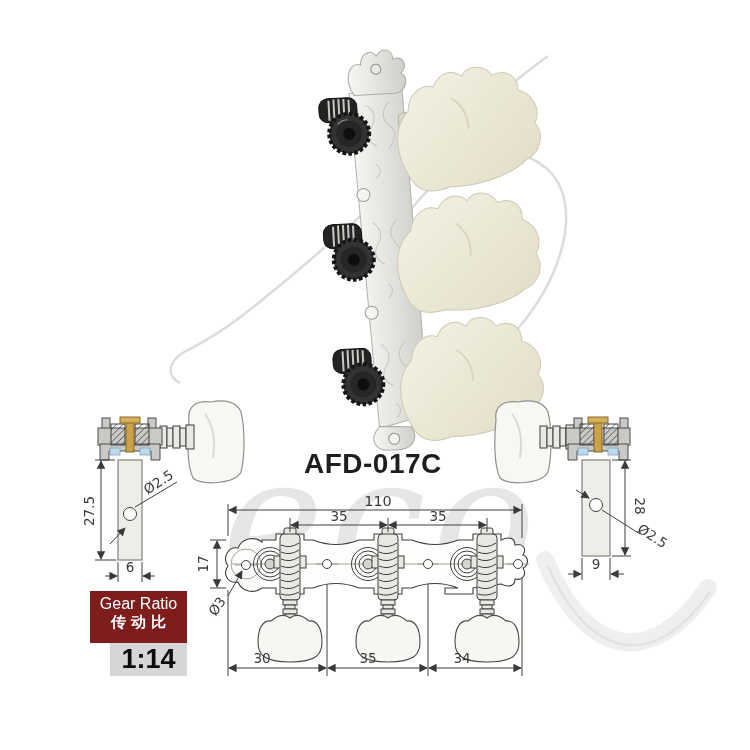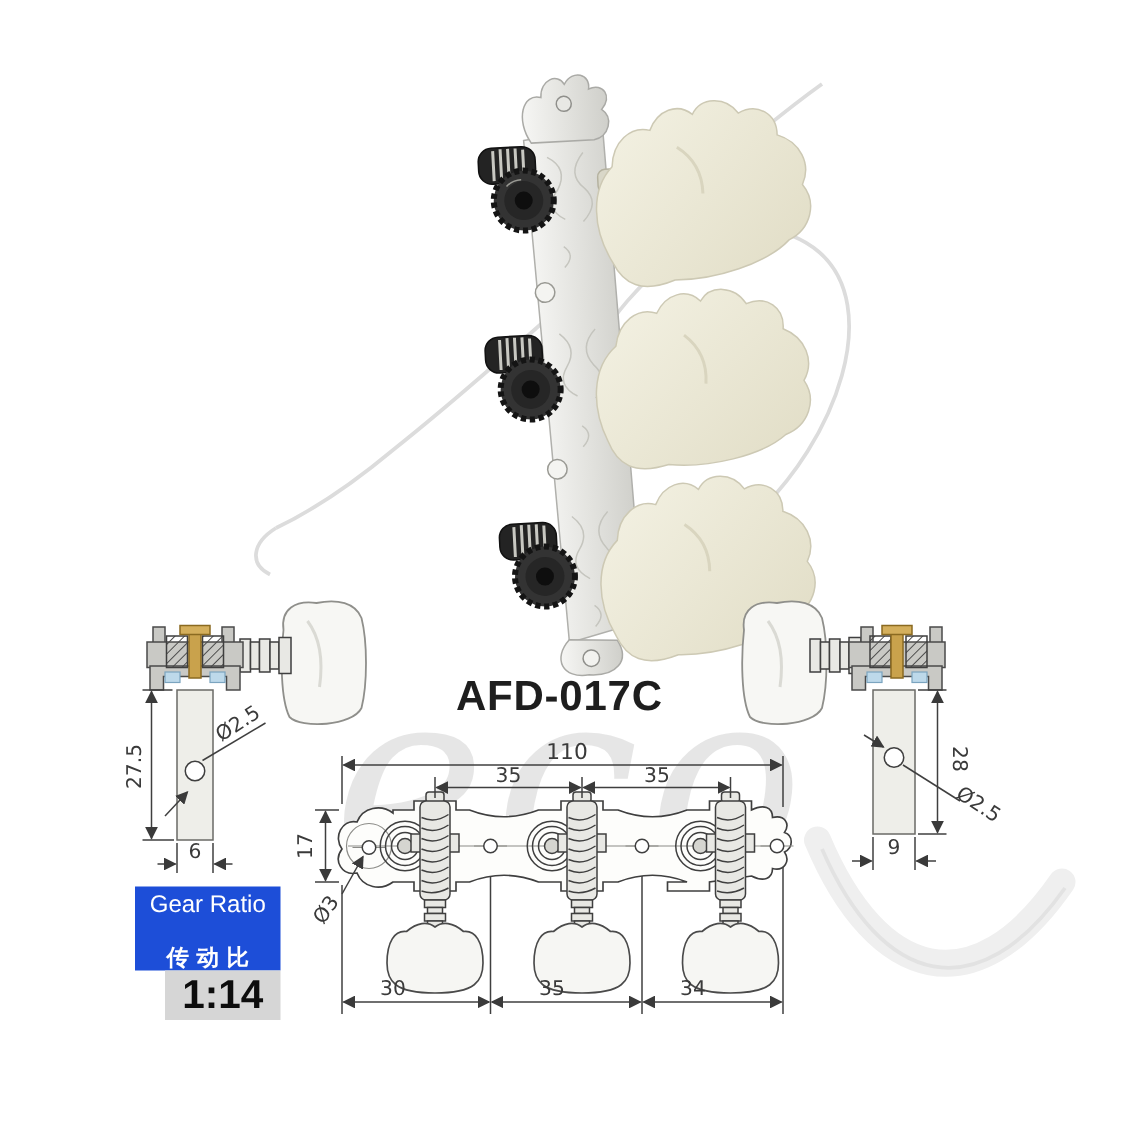--- a/index.html
+++ b/index.html
@@ -9,23 +9,23 @@
   .dim-text{font-family:"DejaVu Sans",sans-serif;font-size:13.5px;fill:#3a3a3a;}
   .dim-text-lg{font-family:"DejaVu Sans",sans-serif;font-size:14.5px;fill:#3a3a3a;}
   .ln{stroke:#3f3f3f;stroke-width:1;fill:none;}
   .thin{stroke:#8c8c88;stroke-width:.8;fill:none;}
   .df{fill:#e8e8e4;stroke:#3f3f3f;stroke-width:1;}
   .white-fill{fill:#ffffff;stroke:#3f3f3f;stroke-width:1;}
   #model-label{position:absolute;left:304px;top:448px;width:140px;
     font-family:"Liberation Sans",sans-serif;font-weight:bold;font-size:28px;
     letter-spacing:.5px;color:#1e1e1e;}
   #gear-badge{position:absolute;left:90px;top:591px;width:97px;}
-  #gear-badge .top{background:#1d4ed8;color:#ffffff;text-align:center;padding:4px 2px 0 2px;}
+  #gear-badge .top{background:#7f1d1d;color:#ffffff;text-align:center;padding:4px 2px 12px 2px;}
   #gear-badge .top .en{font-size:16px;line-height:18px;font-family:"Liberation Sans",sans-serif;}
-  #gear-badge .top .zh{font-size:15px;line-height:18px;font-weight:bold;letter-spacing:5px;padding-left:5px;margin-top:16px;}
+  #gear-badge .top .zh{font-size:15px;line-height:18px;font-weight:bold;letter-spacing:5px;padding-left:5px;}
   #gear-badge .bottom{background:#d6d6d6;color:#0d0d0d;text-align:center;
     font-weight:bold;font-size:27px;line-height:30px;padding:1px 0 2px 0;
     font-family:"Liberation Sans",sans-serif;margin-left:20px;}
   .wm-script{font-family:"DejaVu Serif",serif;font-style:italic;}
 </style>
 </head>
 <body>
 
 <div id="stage">
 

